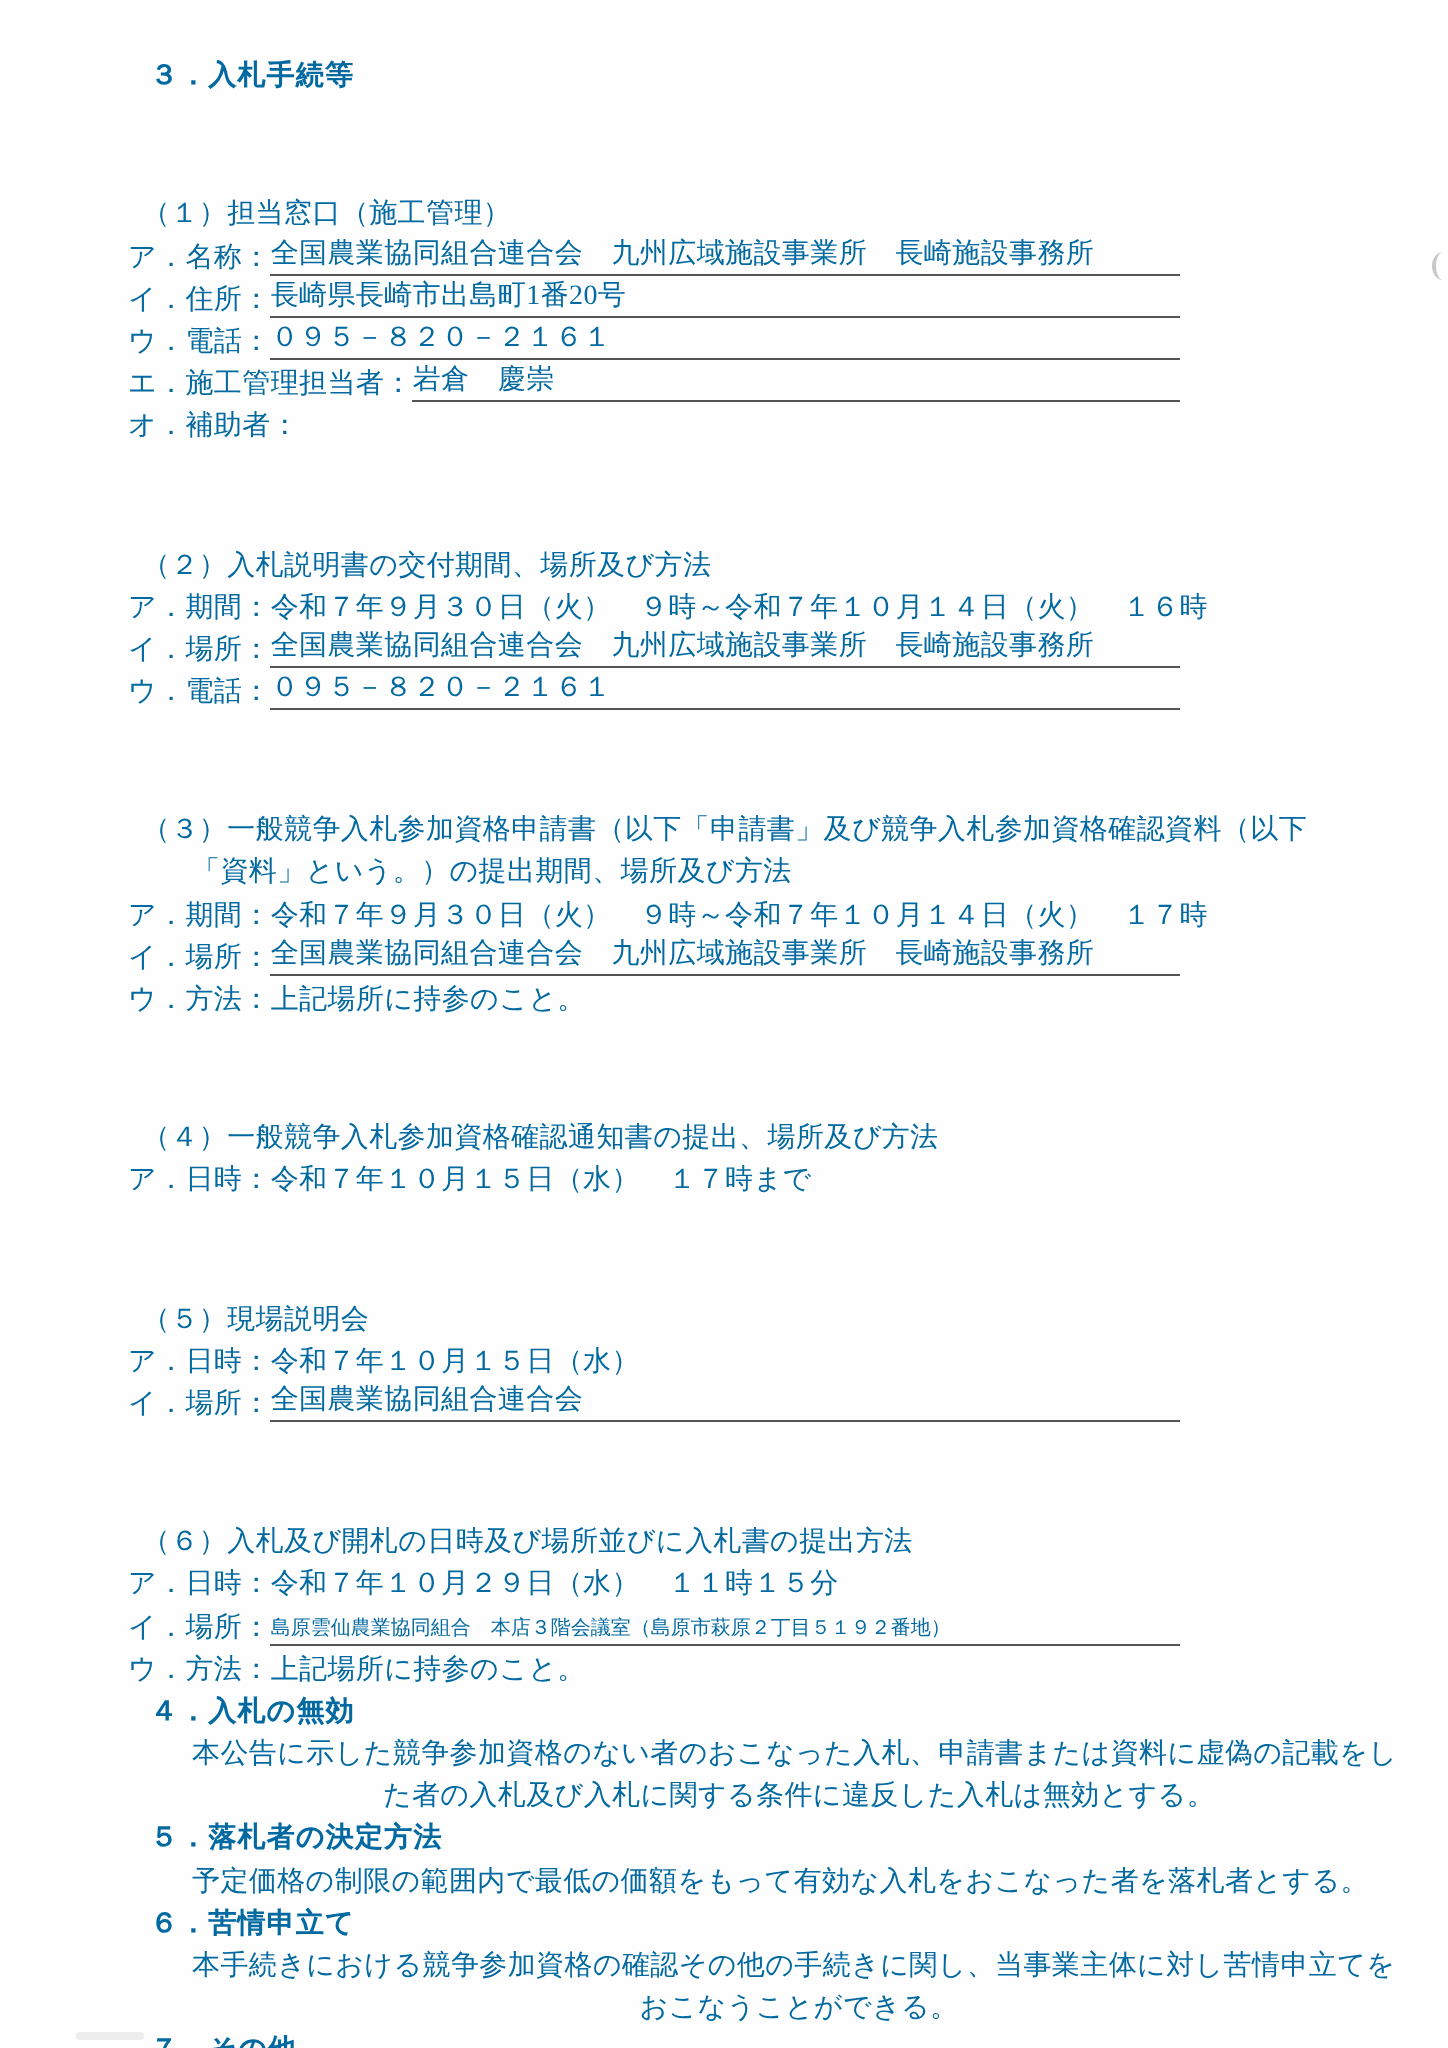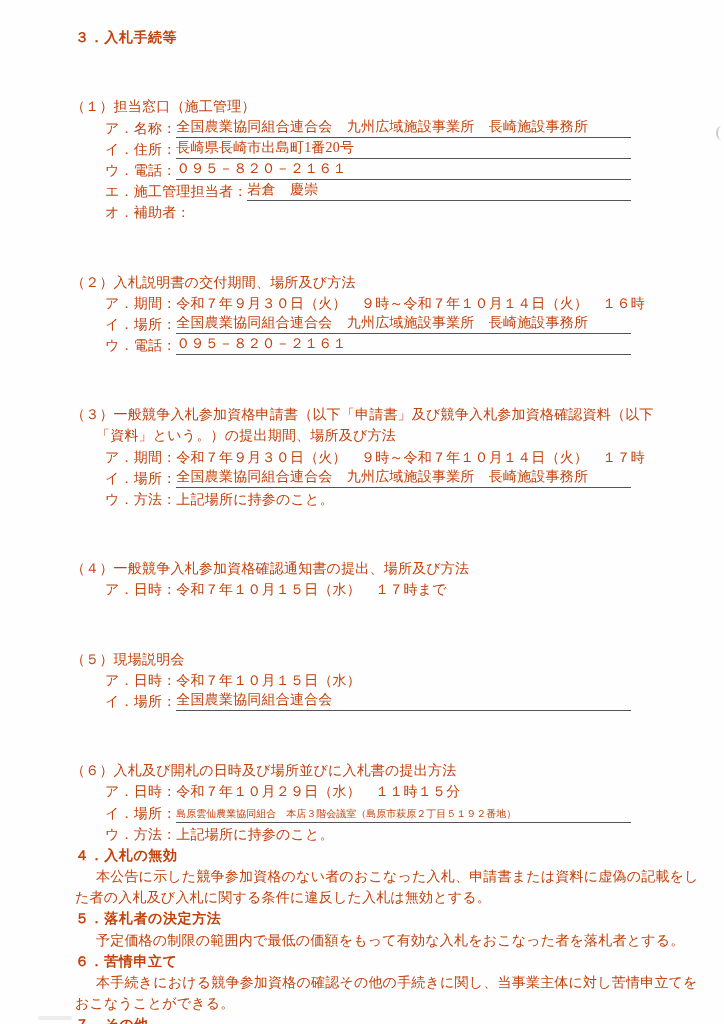--- a/index.html
+++ b/index.html
@@ -7,43 +7,43 @@
     padding: 0;
     background: #ffffff;
   }
   .page {
     position: relative;
     width: 724px;
     height: 1024px;
     background: #fefefe;
     overflow: hidden;
     font-family: "Liberation Serif", "DejaVu Serif", serif;
-    color: #c2410c;
+    color: #0369a1;
   }
   .doc {
     padding-top: 26px;
     font-size: 14px;
     letter-spacing: 0.2px;
   }
   .line {
     display: flex;
     align-items: flex-end;
     height: 21.2px;
     white-space: pre;
   }
   .h1 {
     margin-left: 75px;
     font-weight: bold;
     letter-spacing: 0.6px;
   }
   .item1     { margin-left: 71px; margin-top: 48px;  }
   .item1cont { margin-left: 96px;  }
-  .item2     { margin-left: 105px; width: 526px; }
+  .item2     { margin-left: 64px; width: 526px; }
   .para      { margin-left: 96px;  }
-  .paracont  { margin-left: 75px;  }
+  .paracont  { margin-left: 75px; justify-content: center;  }
   .prefix { white-space: pre; }
   .u {
     flex: 1 1 auto;
     border-bottom: 1px solid #555353;
     white-space: pre;
     padding-bottom: 1px;
   }
   .fit {
     font-size: 10px;
     letter-spacing: 0;

